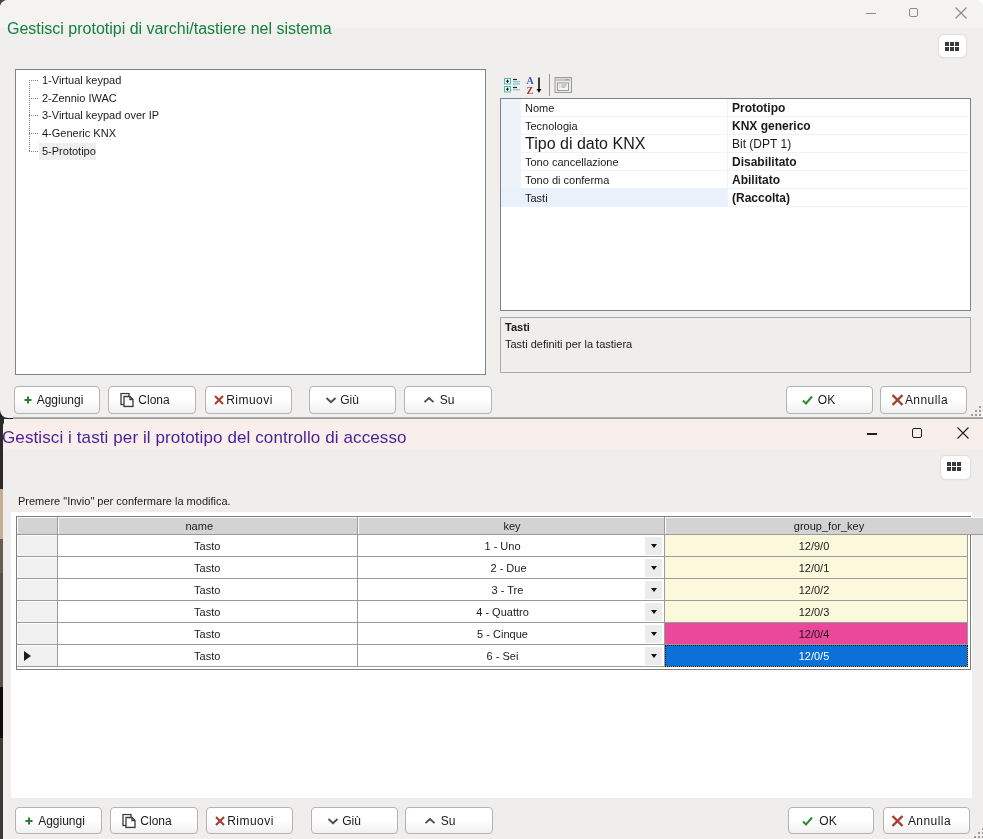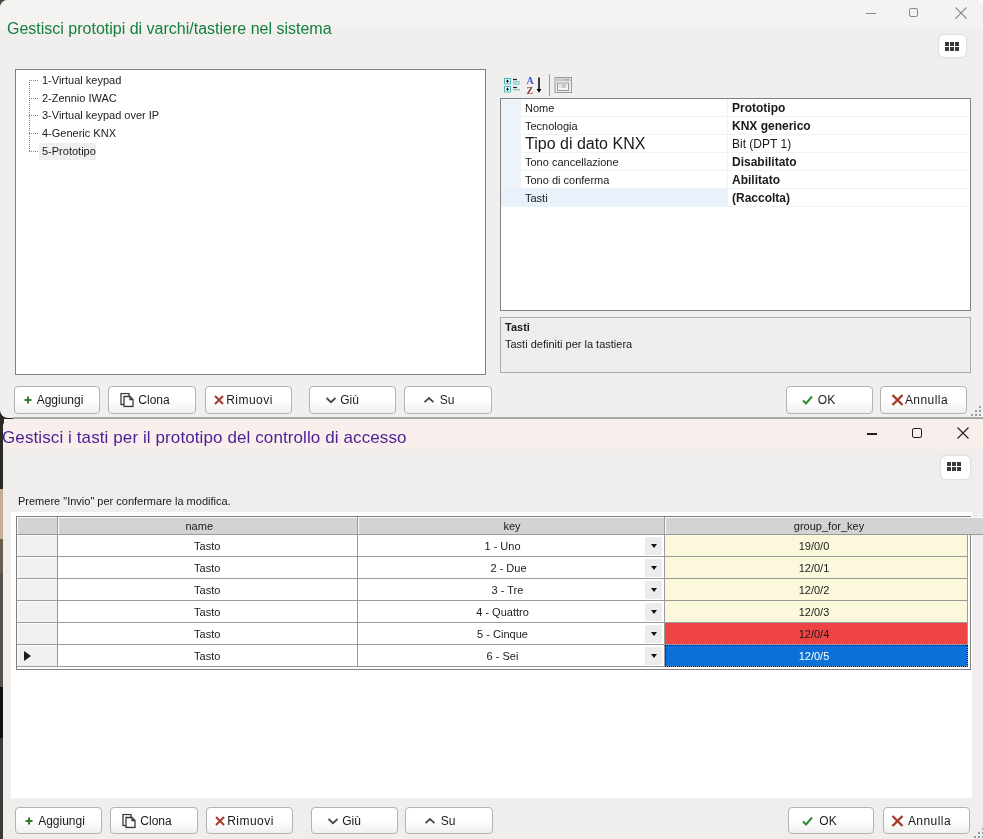--- a/index.html
+++ b/index.html
@@ -177,21 +177,21 @@
     <span style="transform:translateX(1px)">key</span>
   </div>
 <div class="cell hdr" style="left:665px;top:517px;width:349px;height:18px;">
     <span style="transform:translateX(-10px)">group_for_key</span>
   </div>
 <div class="cell rowh" style="left:17px;top:535px;width:40.5px;height:22px;"></div>
 <div class="cell " style="left:57.5px;top:535px;width:300.5px;height:22px;">Tasto</div>
 <div class="cell " style="left:358px;top:535px;width:307px;height:22px;padding-right:17px">1 - Uno<div style="position:absolute;right:2px;top:2px;width:17px;height:18px;background:#ececec;display:flex;align-items:center;justify-content:center">
       <div style="width:0;height:0;border-left:3px solid transparent;border-right:3px solid transparent;border-top:4px solid #111"></div>
     </div></div>
-<div class="cell " style="left:665px;top:535px;width:303px;height:22px;background:#fbf8dc;padding-right:4px">19/0/0</div>
+<div class="cell " style="left:665px;top:535px;width:303px;height:22px;background:#fbf8dc;padding-right:4px">12/9/0</div>
 <div class="cell rowh" style="left:17px;top:557px;width:40.5px;height:22px;"></div>
 <div class="cell " style="left:57.5px;top:557px;width:300.5px;height:22px;">Tasto</div>
 <div class="cell " style="left:358px;top:557px;width:307px;height:22px;padding-right:5px">2 - Due<div style="position:absolute;right:2px;top:2px;width:17px;height:18px;background:#ececec;display:flex;align-items:center;justify-content:center">
       <div style="width:0;height:0;border-left:3px solid transparent;border-right:3px solid transparent;border-top:4px solid #111"></div>
     </div></div>
 <div class="cell " style="left:665px;top:557px;width:303px;height:22px;background:#fbf8dc;padding-right:4px">12/0/1</div>
 <div class="cell rowh" style="left:17px;top:579px;width:40.5px;height:22px;"></div>
 <div class="cell " style="left:57.5px;top:579px;width:300.5px;height:22px;">Tasto</div>
 <div class="cell " style="left:358px;top:579px;width:307px;height:22px;padding-right:7px">3 - Tre<div style="position:absolute;right:2px;top:2px;width:17px;height:18px;background:#ececec;display:flex;align-items:center;justify-content:center">
       <div style="width:0;height:0;border-left:3px solid transparent;border-right:3px solid transparent;border-top:4px solid #111"></div>
@@ -201,21 +201,21 @@
 <div class="cell " style="left:57.5px;top:601px;width:300.5px;height:22px;">Tasto</div>
 <div class="cell " style="left:358px;top:601px;width:307px;height:22px;padding-right:17px">4 - Quattro<div style="position:absolute;right:2px;top:2px;width:17px;height:18px;background:#ececec;display:flex;align-items:center;justify-content:center">
       <div style="width:0;height:0;border-left:3px solid transparent;border-right:3px solid transparent;border-top:4px solid #111"></div>
     </div></div>
 <div class="cell " style="left:665px;top:601px;width:303px;height:22px;background:#fbf8dc;padding-right:4px">12/0/3</div>
 <div class="cell rowh" style="left:17px;top:623px;width:40.5px;height:22px;"></div>
 <div class="cell " style="left:57.5px;top:623px;width:300.5px;height:22px;">Tasto</div>
 <div class="cell " style="left:358px;top:623px;width:307px;height:22px;padding-right:17px">5 - Cinque<div style="position:absolute;right:2px;top:2px;width:17px;height:18px;background:#ececec;display:flex;align-items:center;justify-content:center">
       <div style="width:0;height:0;border-left:3px solid transparent;border-right:3px solid transparent;border-top:4px solid #111"></div>
     </div></div>
-<div class="cell " style="left:665px;top:623px;width:303px;height:22px;background:#ef4444;padding-right:4px">12/0/4</div>
+<div class="cell " style="left:665px;top:623px;width:303px;height:22px;background:#ec4899;padding-right:4px">12/0/4</div>
 <div class="cell rowh" style="left:17px;top:645px;width:40.5px;height:22px;">
     <div style="position:absolute;left:7px;top:6px;width:0;height:0;border-left:7.5px solid #1a1a1a;border-top:5px solid transparent;border-bottom:5px solid transparent"></div>
   </div>
 <div class="cell " style="left:57.5px;top:645px;width:300.5px;height:22px;">Tasto</div>
 <div class="cell " style="left:358px;top:645px;width:307px;height:22px;padding-right:17px">6 - Sei<div style="position:absolute;right:2px;top:2px;width:17px;height:18px;background:#ececec;display:flex;align-items:center;justify-content:center">
       <div style="width:0;height:0;border-left:3px solid transparent;border-right:3px solid transparent;border-top:4px solid #111"></div>
     </div></div>
 <div class="cell " style="left:665px;top:645px;width:303px;height:22px;background:#0b70d8;color:#fff;outline:1px dotted #1a1a00;outline-offset:-1px;padding-right:4px">12/0/5</div>
 <div class="btn" style="left:15px;top:807px;width:85px;height:25px">
     <svg style="left:9px" width="8" height="8" viewBox="0 0 8 8">

